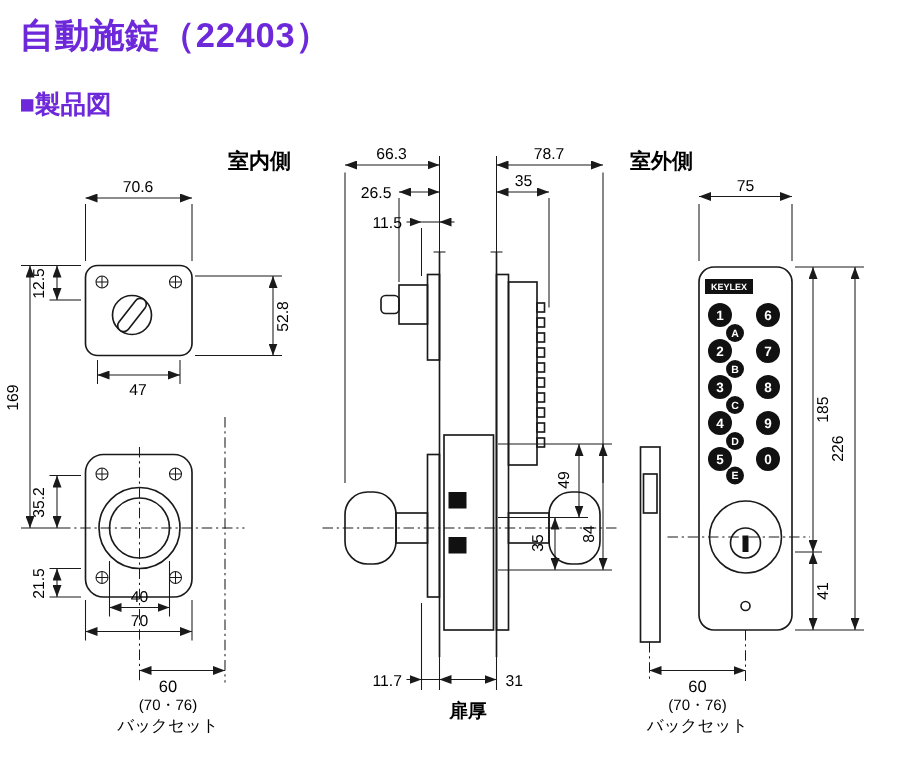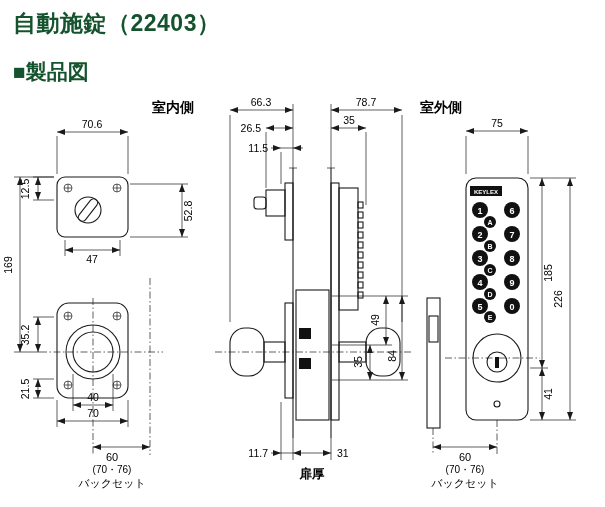--- a/index.html
+++ b/index.html
@@ -1,19 +1,19 @@
 <!DOCTYPE html>
 <html><head>
 <meta charset="utf-8">
 <style>
   html,body{margin:0;padding:0;background:#fff;}
   .page{position:relative;width:605px;height:507px;background:#fff;overflow:hidden;
-        font-family:"Liberation Sans",sans-serif;color:#14532d;}
+        font-family:"Liberation Sans",sans-serif;color:#6d28d9;}
   .title{position:absolute;left:13px;top:8px;font-size:23px;font-weight:bold;letter-spacing:0.5px;}
-  .section{position:absolute;left:13px;top:58px;font-size:21px;font-weight:bold;}
+  .section{position:absolute;left:13px;top:58px;font-size:17px;font-weight:bold;}
   svg.drawing{position:absolute;left:0;top:0;}
   svg .ln{fill:none;stroke:#1a1a1a;stroke-width:1.1;}
   svg .lnf{fill:#fff;stroke:#1a1a1a;stroke-width:1.1;}
   svg .thin{fill:none;stroke:#1a1a1a;stroke-width:0.7;}
   svg .dash{fill:none;stroke:#1a1a1a;stroke-width:0.7;stroke-dasharray:7 2.5 1.5 2.5;}
   svg .blk{fill:#111;stroke:none;}
   svg text{fill:#000;}
   .dim{font:10.5px "Liberation Sans",sans-serif;}
   .lbl{font:bold 14px "Liberation Sans",sans-serif;}
   .sublbl{font:bold 12.5px "Liberation Sans",sans-serif;}

